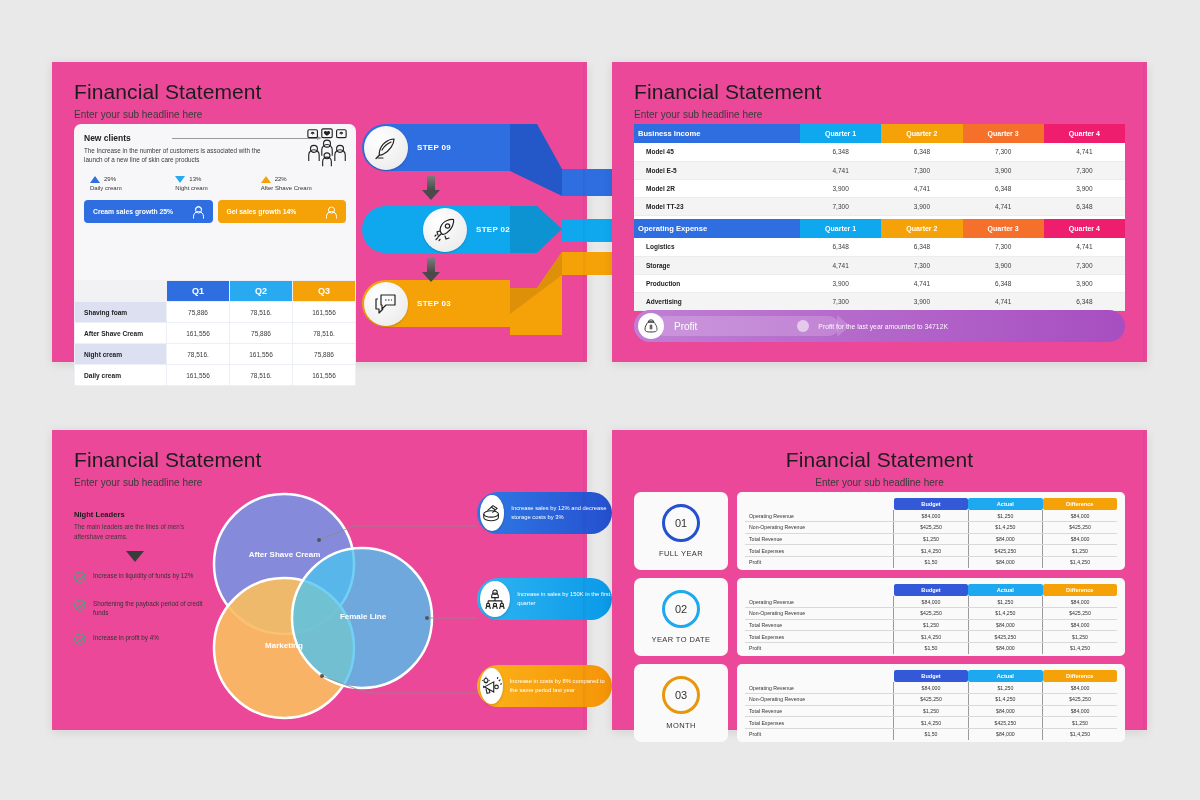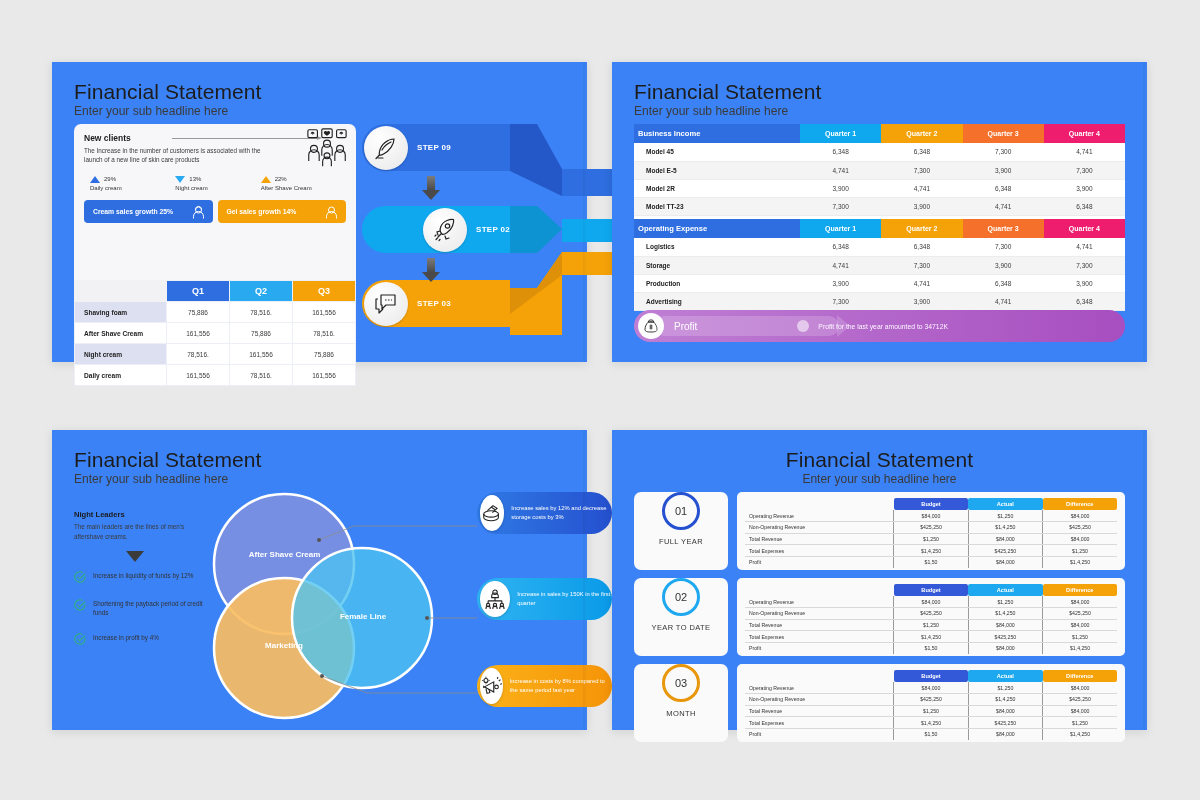--- a/index.html
+++ b/index.html
@@ -6,38 +6,38 @@
   html, body {
     width: 1200px; height: 800px;
     background: #e9e9e9;
     font-family: "Liberation Sans", sans-serif;
     overflow: hidden;
   }
   .deck { position: relative; width: 1200px; height: 800px; }
 
   .slide {
     position: absolute;
-    background: #3b82f6;
+    background: #ec4899;
     box-shadow: 0 2px 10px rgba(0,0,0,0.10);
   }
   .slide.s1 { left: 52px;  top: 62px;  width: 535px; height: 300px; }
   .slide.s2 { left: 612px; top: 62px;  width: 535px; height: 300px; }
   .slide.s3 { left: 52px;  top: 430px; width: 535px; height: 300px; }
   .slide.s4 { left: 612px; top: 430px; width: 535px; height: 300px; }
 
   .slide::after{
     content:""; position:absolute; right:0; top:0; bottom:0; width:4px;
     background:linear-gradient(to right,rgba(0,0,0,0.05),rgba(0,0,0,0));
   }
 
   .title {
     font-size: 21px; font-weight: 400; color: #1c1c1c;
     letter-spacing: .1px;
   }
-  .subtitle { font-size: 12px; color: #3a3a3a; }
+  .subtitle { font-size: 10px; color: #3a3a3a; margin-top: 5px; }
 
   .s1 .hdr, .s2 .hdr, .s3 .hdr { padding: 18px 0 0 22px; }
   .s4 .hdr { padding: 18px 0 0 0; text-align: center; }
   .s4 .title { font-size: 21px; }
 
   
   .panel {
     position:absolute; left:22px; top:62px; width:282px; height:220px;
     background:#f7f7f9; border-radius:7px; padding:9px 10px 4px 10px;
   }
@@ -114,21 +114,21 @@
 
   .cal{position:absolute;left:425px;width:135px;height:42px;border-radius:21px;display:flex;align-items:center;}
   .cal .ci{width:36px;height:36px;border-radius:50%;background:#fff;margin-left:3px;display:flex;align-items:center;justify-content:center;box-shadow:0 1px 3px rgba(0,0,0,.18);}
   .cal .ct{color:#fff;font-size:5.8px;line-height:1.55;margin-left:7px;}
   .cal1{top:62px;background:linear-gradient(to right,#2f7ae5,#2550cf);}
   .cal2{top:148px;background:linear-gradient(to right,#2fb4f2,#0a9ae8);}
   .cal3{top:235px;background:linear-gradient(to right,#fbb218,#f59408);}
 
   
   .blk{position:absolute;left:22px;width:94px;height:78px;background:#fafafa;border-radius:7px;
-       display:flex;flex-direction:column;align-items:center;justify-content:flex-start;}
+       display:flex;flex-direction:column;align-items:center;justify-content:center;}
   .blk .ring{width:38px;height:38px;border-radius:50%;border:3.5px solid #2550cf;display:flex;align-items:center;justify-content:center;font-size:11px;color:#333;}
   .blk .bl{font-size:7.5px;color:#333;margin-top:7px;letter-spacing:.4px;}
   .blk.b1{top:62px;} .blk.b2{top:148px;} .blk.b3{top:234px;}
   .blk.b2 .ring{border-color:#1ea8ef;} .blk.b3 .ring{border-color:#e8960a;}
 
   .t4w{position:absolute;left:125px;width:388px;height:78px;background:#fafafa;border-radius:5px;padding:6px 8px 0 8px;}
   .t4w.w1{top:62px;} .t4w.w2{top:148px;} .t4w.w3{top:234px;}
   .t4{width:100%;border-collapse:collapse;table-layout:fixed;}
   .t4 th{height:12px;font-size:5.6px;color:#fff;font-weight:bold;border-radius:2px;}
   .t4 th.lbl{background:transparent;}

